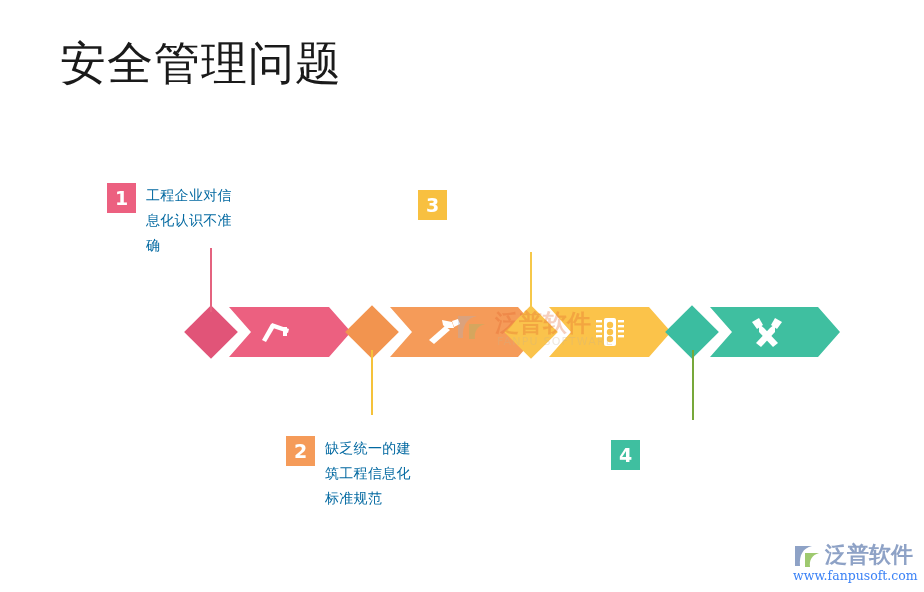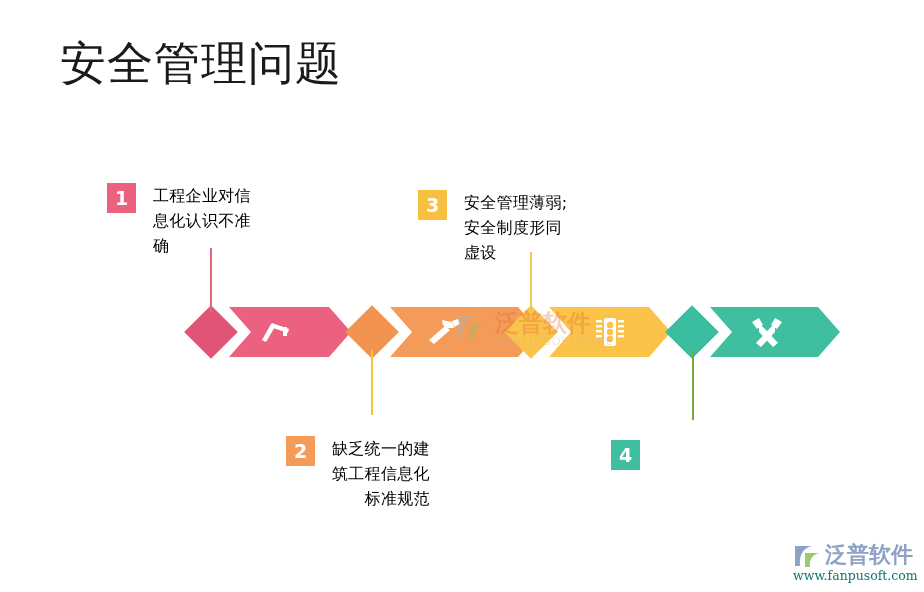--- a/index.html
+++ b/index.html
@@ -74,24 +74,24 @@
     width: 29px;
     height: 30px;
     flex: 0 0 29px;
     color: #ffffff;
     font-size: 19px;
     line-height: 30px;
     text-align: center;
     font-weight: 600;
   }
   .callout-text {
-    margin-left: 17px;
-    font-size: 16px;
+    margin-left: 10px;
+    font-size: 14px;
     line-height: 25px;
-    color: #000000;
+    color: #0369a1;
     max-width: 150px;
     white-space: pre-line;
     letter-spacing: 0.3px;
   }
 
   
   #center-watermark {
     position: absolute;
     left: 455px;
     top: 310px;
@@ -138,21 +138,21 @@
     color: #8ea2c6;
     font-weight: 700;
     white-space: nowrap;
   }
   #corner-logo .logo-url {
     position: absolute;
     left: 0px;
     top: 26px;
     font-size: 12.5px;
     line-height: 15px;
-    color: #0f766e;
+    color: #3b82f6;
     font-family: "DejaVu Serif", "Liberation Serif", serif;
     white-space: nowrap;
   }
   #corner-logo .logo-mark {
     position: absolute;
     left: 0px;
     top: 1px;
     width: 30px;
     height: 26px;
   }
@@ -231,28 +231,25 @@
 
 <div class="callout" style="left:107px; top:183px;">
   <div class="badge" style="background:#EC6080;">1</div>
   <div class="callout-text">工程企业对信
 息化认识不准
 确</div>
 </div>
 
 <div class="callout" style="left:418px; top:190px;">
   <div class="badge" style="background:#F8C040;">3</div>
-  <div class="callout-text" style="max-width:160px;">安全管理薄弱;
-安全制度形同
-虚设</div>
 </div>
 
 <div class="callout" style="left:286px; top:436px;">
   <div class="badge" style="background:#F59B59;">2</div>
-  <div class="callout-text" style="max-width:160px;text-align:right;">缺乏统一的建
+  <div class="callout-text" style="max-width:160px;">缺乏统一的建
 筑工程信息化
 标准规范</div>
 </div>
 
 <div class="callout" style="left:611px; top:440px;">
   <div class="badge" style="background:#3FBFA0;">4</div>
 </div>
 
 <div id="corner-logo">
   <svg class="logo-mark" viewBox="0 0 30 26">

